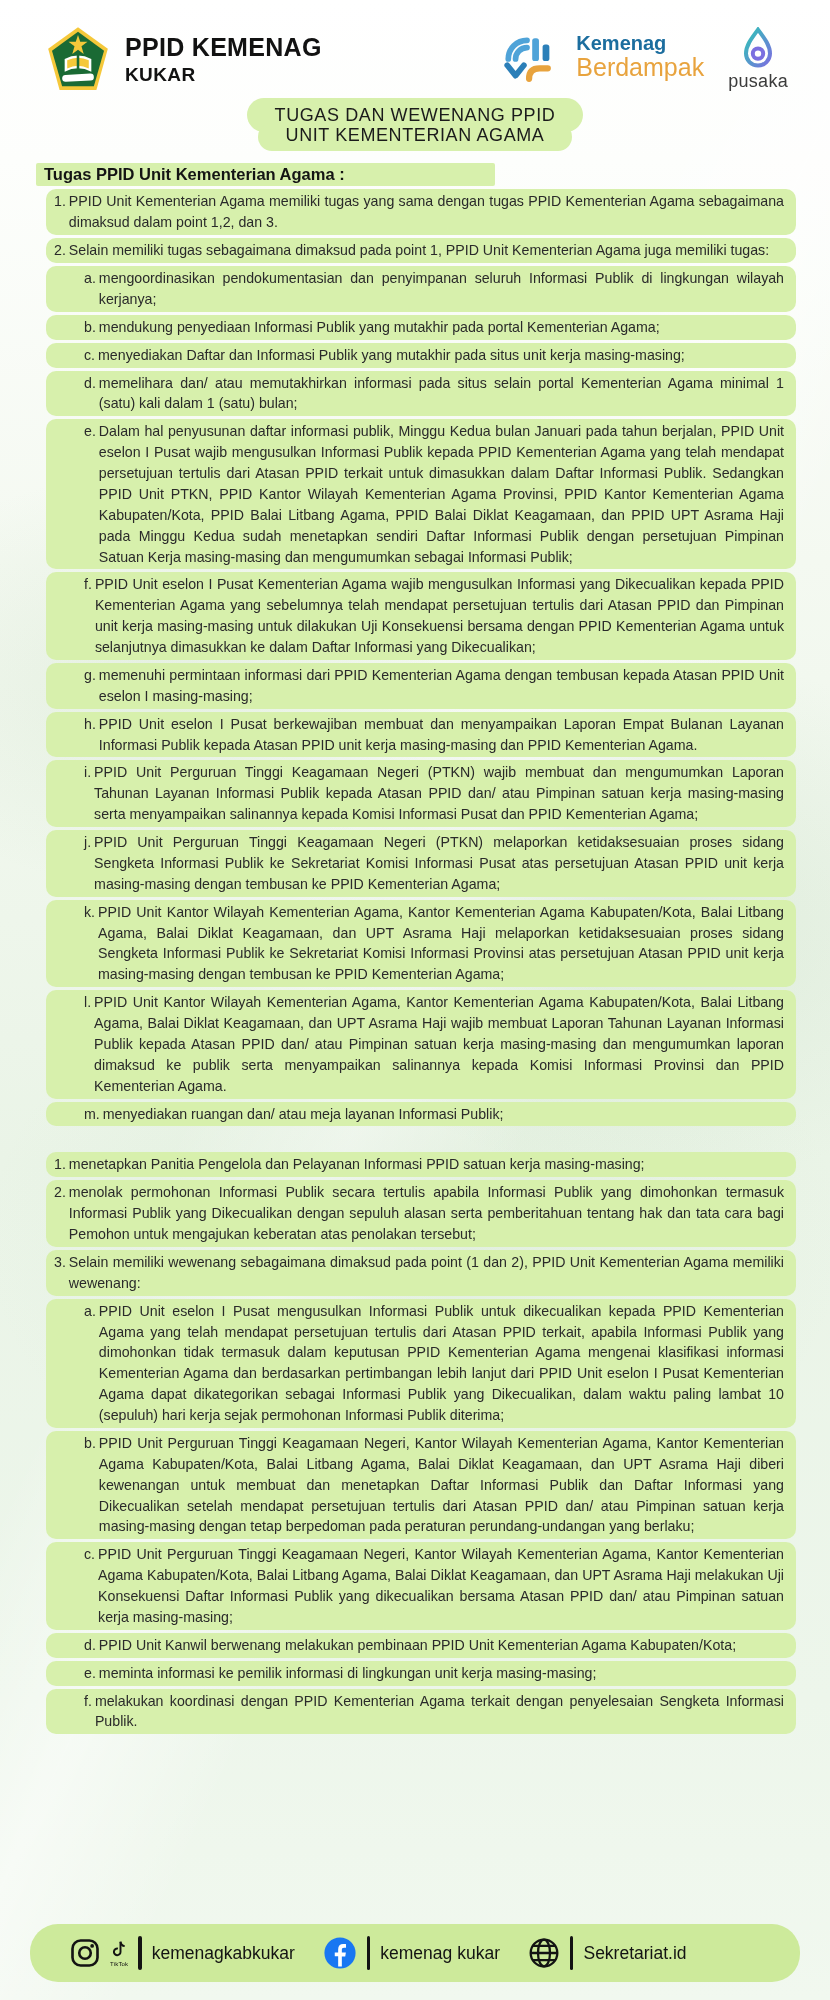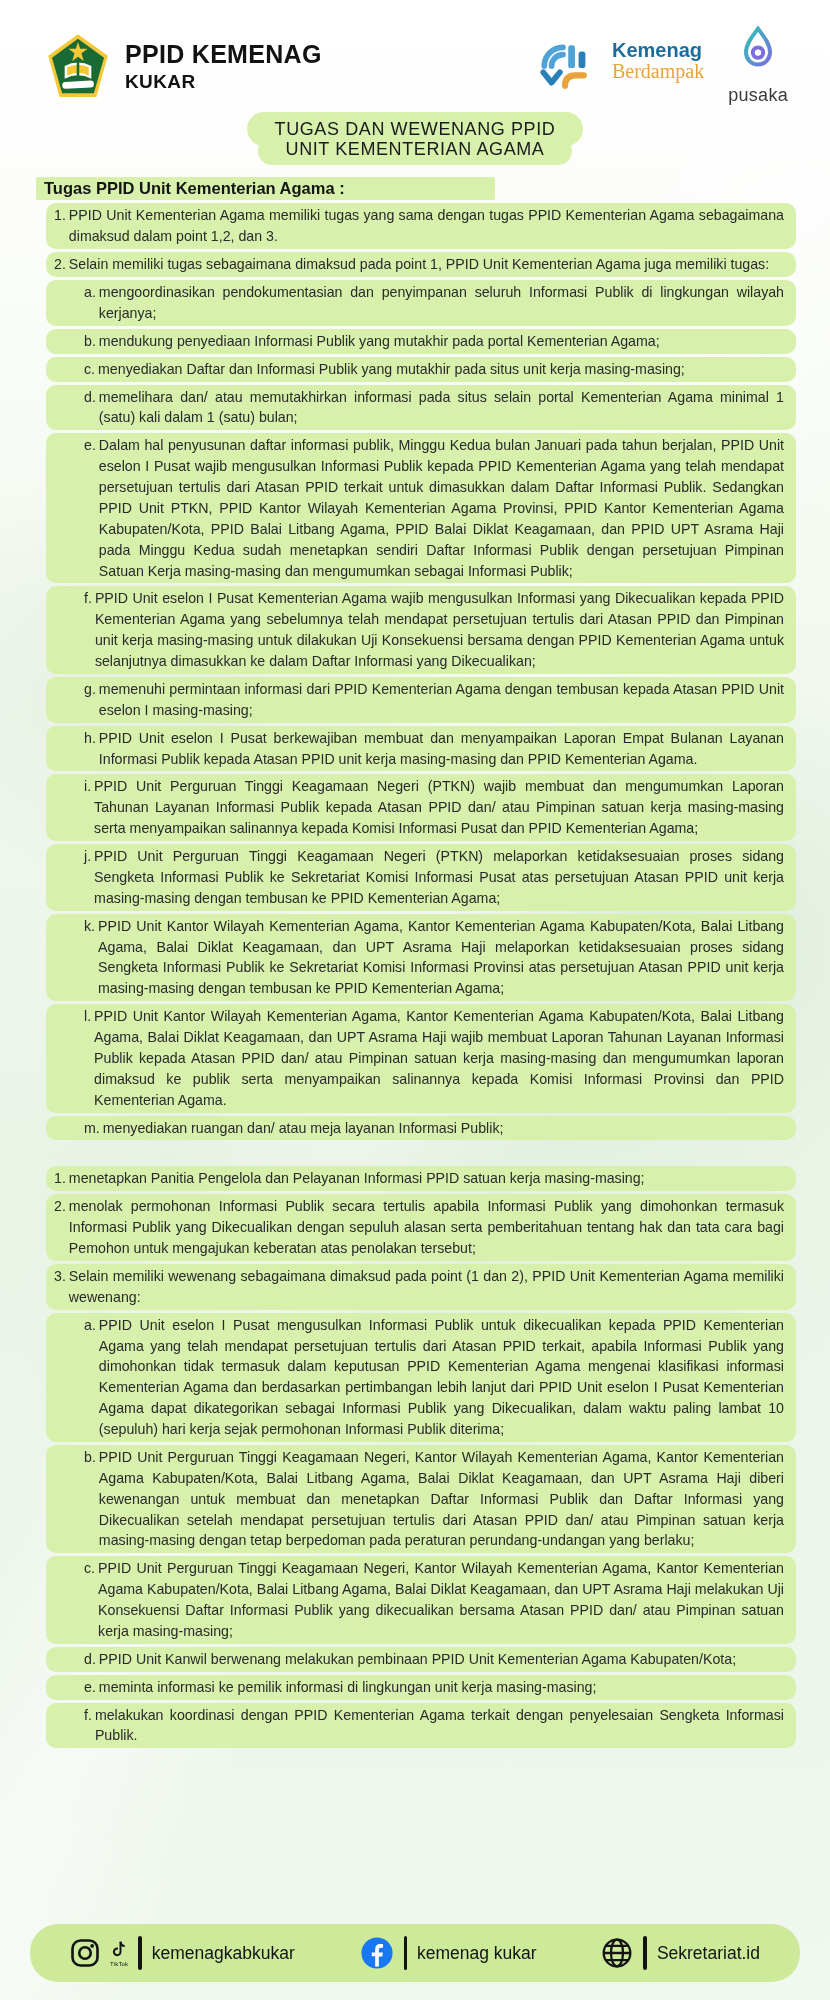--- a/index.html
+++ b/index.html
@@ -19,22 +19,22 @@
   }
   
   header { display:flex; justify-content:space-between; align-items:center; padding:26px 42px 4px 46px; position:relative; }
   .brand { display:flex; align-items:center; gap:15px; }
   .brand-text .t1 { font-size:25px; font-weight:bold; color:#121212; letter-spacing:0.3px; }
   .brand-text .t2 { font-size:19px; font-weight:bold; color:#121212; margin-top:2px; letter-spacing:0.4px; }
   .header-right { display:flex; align-items:center; gap:24px; }
   .kb { display:flex; align-items:flex-start; gap:23px; }
   .kb-text { line-height:1.05; }
   .kb-text .l1 { color:#1b6d9e; font-weight:bold; font-size:20px; }
-  .kb-text .l2 { color:#e8a33d; font-size:20px;font-family:Liberation Serif, serif; }
-  .pusaka { display:flex; flex-direction:column; align-items:center; gap:17px; }
+  .kb-text .l2 { color:#e8a33d; font-size:25px; }
+  .pusaka { display:flex; flex-direction:column; align-items:center; gap:2px; }
   .pusaka-label { font-size:18px; color:#3b3b3b; letter-spacing:0.3px; }
   
   .title-wrap { text-align:center; margin-top:2px; position:relative; }
   .title-pill {
     display:block; width:fit-content; margin:0 auto;
     background:#d7f0ac; color:#1b1b1b;
     font-size:18px; letter-spacing:0.6px; line-height:1.15;
     padding:7px 28px 6px; border-radius:18px;
   }
   .title-pill.second { margin-top:-9px; padding-top:2px; }
@@ -50,22 +50,22 @@
     display:flex; background:#d7f0ac; border-radius:10px;
     margin:3px 0 3px 10px; padding:2px 12px 2px 8px;
     font-size:14.2px; line-height:1.47; color:#2a2a2a;
   }
   .item.l2 { padding-left:38px; }
   .item .n { white-space:nowrap; margin-right:3px; }
   .item .t { flex:1; text-align:justify; }
   
   footer {
     margin:14px 30px 18px; background:#cdea9b; border-radius:28px;
-    min-height:58px; display:flex; align-items:center; justify-content:space-between;
-    padding:0 40px; position:relative;
+    min-height:58px; display:flex; align-items:center; justify-content:flex-start;
+    padding:0 40px; position:relative;gap:28px;
   }
   .fgroup { display:flex; align-items:center; gap:10px; }
   .fgroup .label { font-size:17.5px; color:#131313; }
   .vbar { width:3.5px; height:34px; background:#131313; border-radius:2px; }
   .tiktok-wrap { display:flex; flex-direction:column; align-items:center; line-height:1; }
   .tiktok-label { font-size:6px; color:#131313; margin-top:1px; letter-spacing:0.2px; }
   svg { display:block; }
 </style>
 </head>
 <body>

